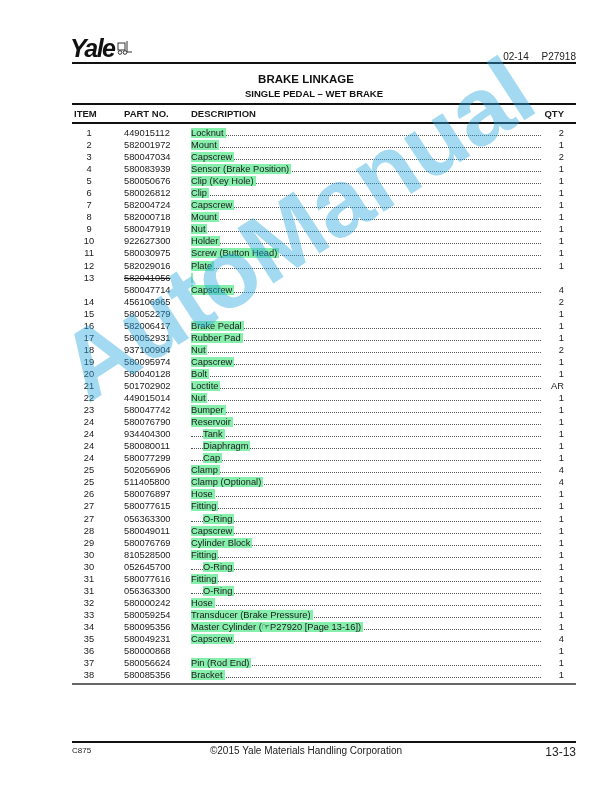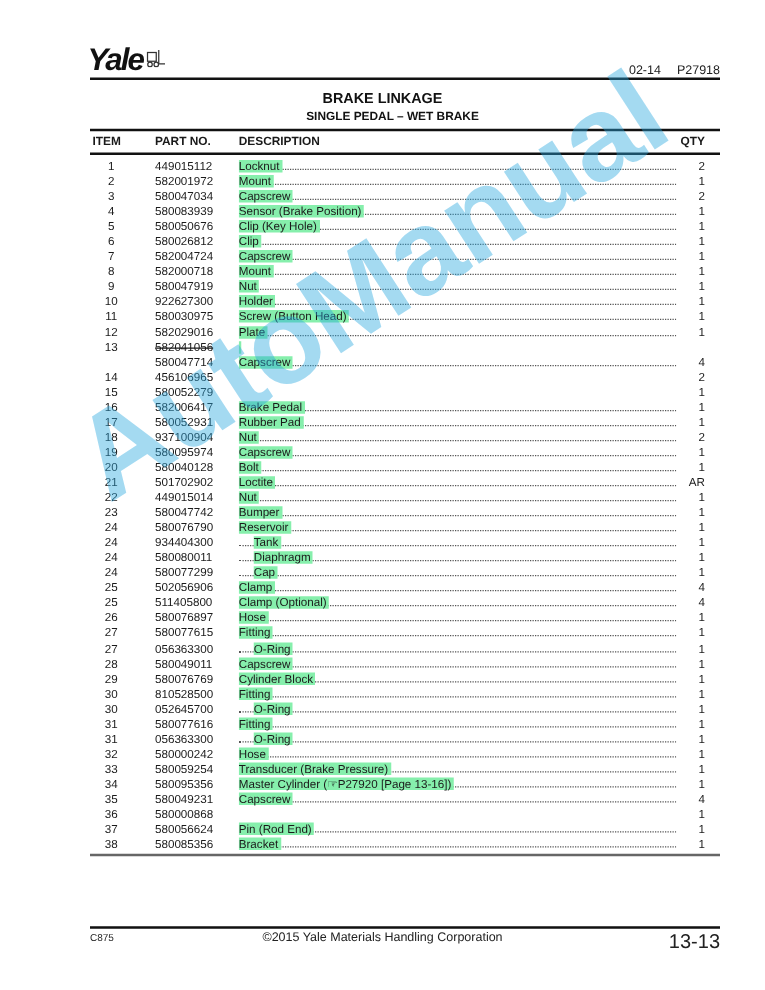--- a/index.html
+++ b/index.html
@@ -34,21 +34,21 @@
   .row .c-desc.indent { padding-left: 12px; }
   .row .c-desc .txt { background: #86efac; padding-right: 2px; position: relative; z-index: 1; }
   .row .c-desc .leader { position: absolute; left: 0; right: 0; bottom: 3px; border-bottom: 1px dotted #555; z-index: 0; }
   .row .c-qty { position: absolute; right: 12px; text-align: right; }
 
   .bottom-rule { position: absolute; left: 72px; top: 683px; width: 504px; height: 2px; background: #666; }
 
   .footer-rule { position: absolute; left: 72px; top: 741px; width: 504px; height: 2px; background: #111; }
   .footer-left { position: absolute; left: 72px; top: 746px; font-size: 8px; color: #222; }
   .footer-center { position: absolute; left: 0; width: 612px; top: 745px; text-align: center; font-size: 10px; color: #222; }
-  .footer-right { position: absolute; right: 36px; top: 745px; font-size: 16px; color: #222; }
+  .footer-right { position: absolute; right: 36px; top: 745px; font-size: 12px; color: #222; }
 
   .watermark { position: absolute; left: 40px; top: 330px; font-weight: bold; font-size: 96px; color: #29a8e0; opacity: 0.42; transform: rotate(-33deg); transform-origin: left top; white-space: nowrap; letter-spacing: -1px; pointer-events: none; z-index: 5; font-family: "Liberation Sans", sans-serif; }
 </style>
 </head>
 <body>
 
 <div class="logo">
   <span class="logo-text">Yale</span>
   <span class="logo-truck">
     <svg width="16" height="14" viewBox="0 0 16 14">

